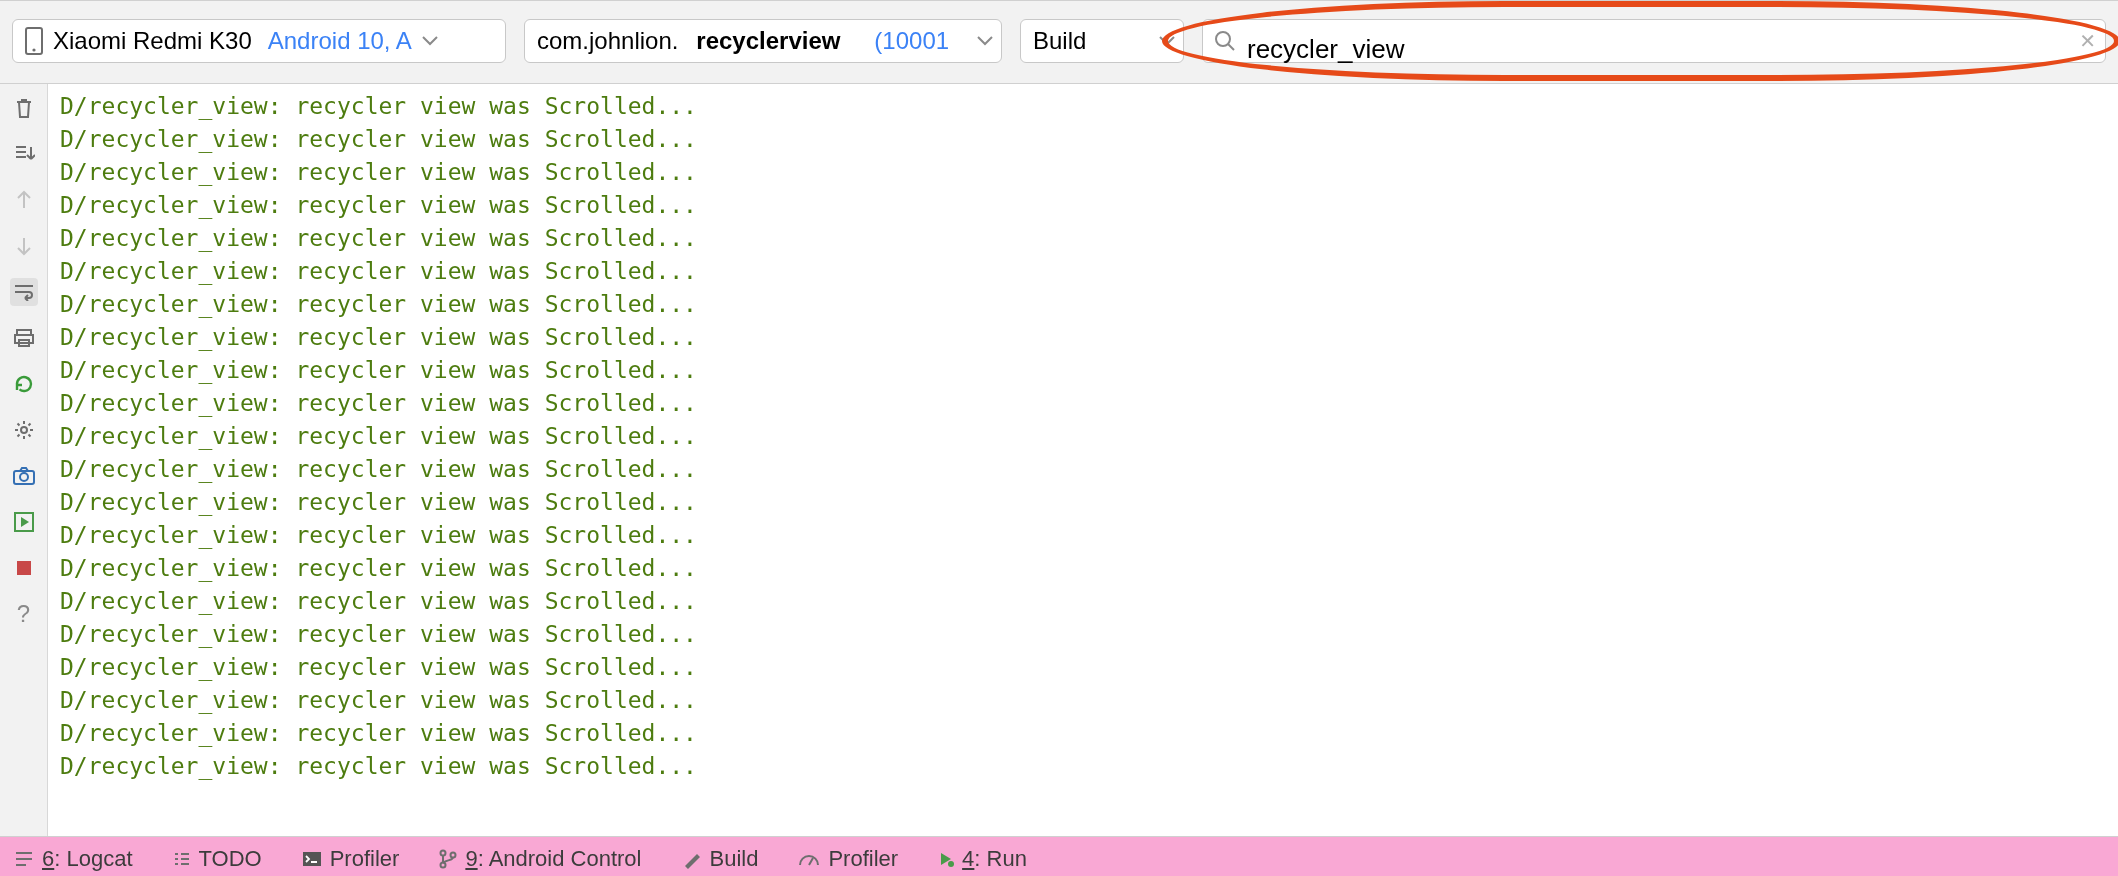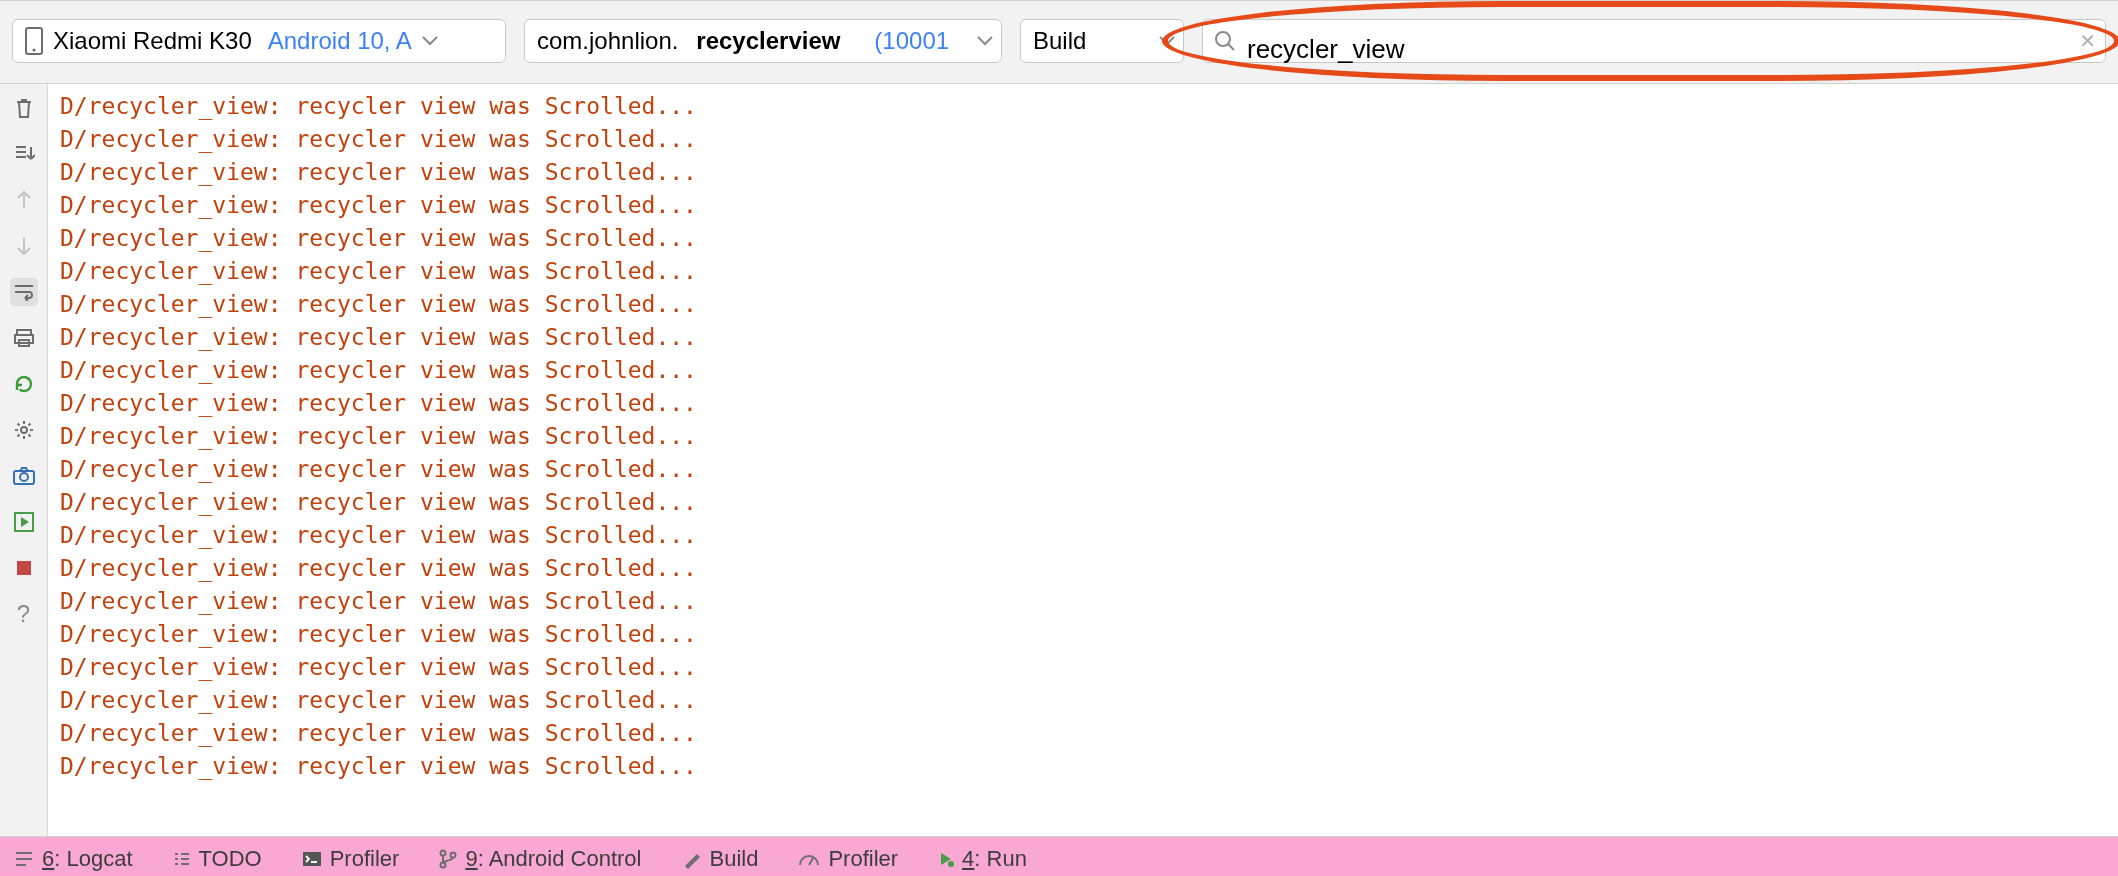--- a/index.html
+++ b/index.html
@@ -87,21 +87,21 @@
     flex: 1;
     background: #fff;
     padding: 6px 0 0 12px;
     overflow: hidden;
   }
   .log-line {
     font-family: "Menlo", "Consolas", monospace;
     font-size: 23px;
     line-height: 33px;
     white-space: pre;
-    color: #c2410c;
+    color: #4d7c0f;
   }
   
   .bottom-bar {
     display: flex; align-items: center;
     height: 44px;
     background: #f9a8d4;
     border-top: 1px solid #d0d0d0;
     font-size: 22px;
     color: #3c3c3c;
     padding: 0 8px;

